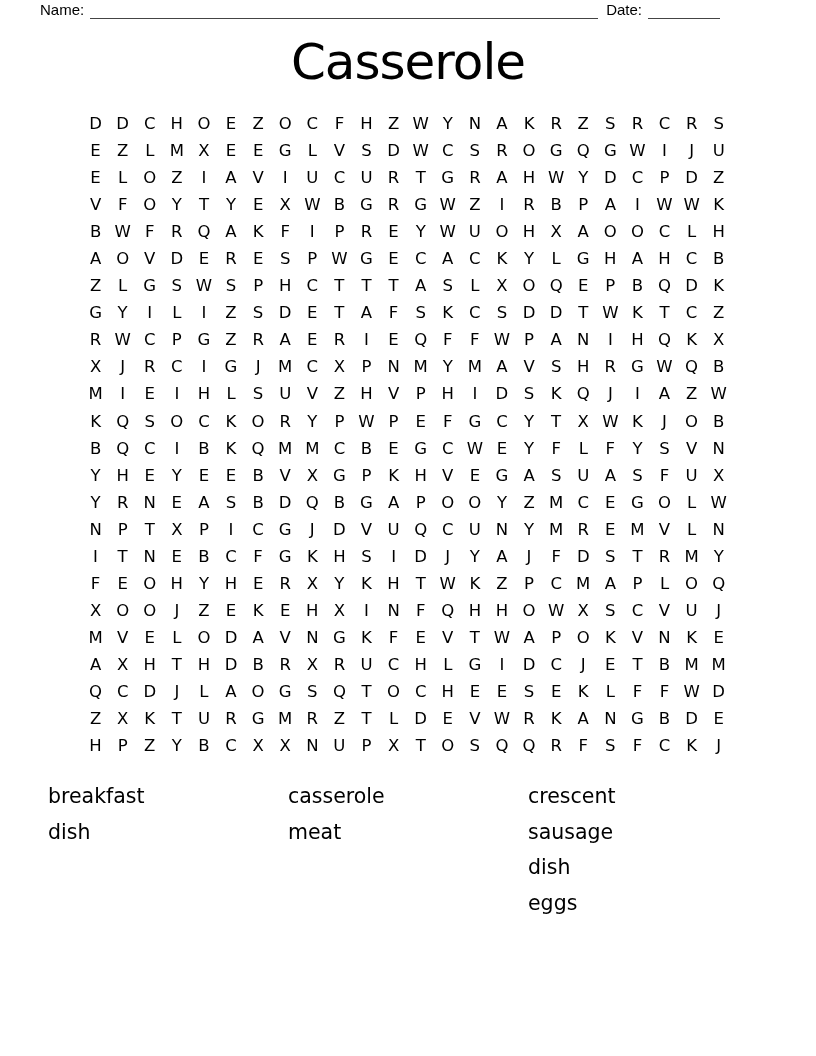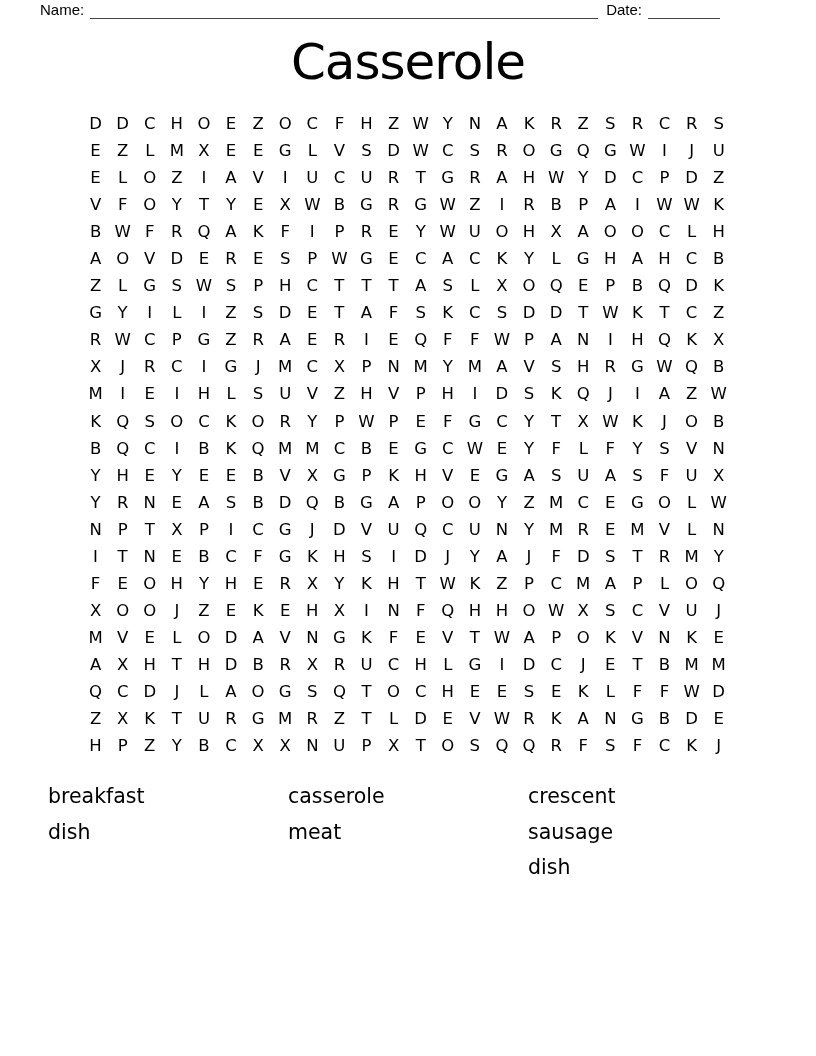--- a/index.html
+++ b/index.html
@@ -639,14 +639,15 @@
       <div class="word">dish</div>
     </div>
     <div class="word-col">
       <div class="word">casserole</div>
       <div class="word">meat</div>
     </div>
     <div class="word-col">
       <div class="word">crescent</div>
       <div class="word">sausage</div>
       <div class="word">dish</div>
+      <div class="word">eggs</div>
     </div>
   </div>
 
 </body></html>

